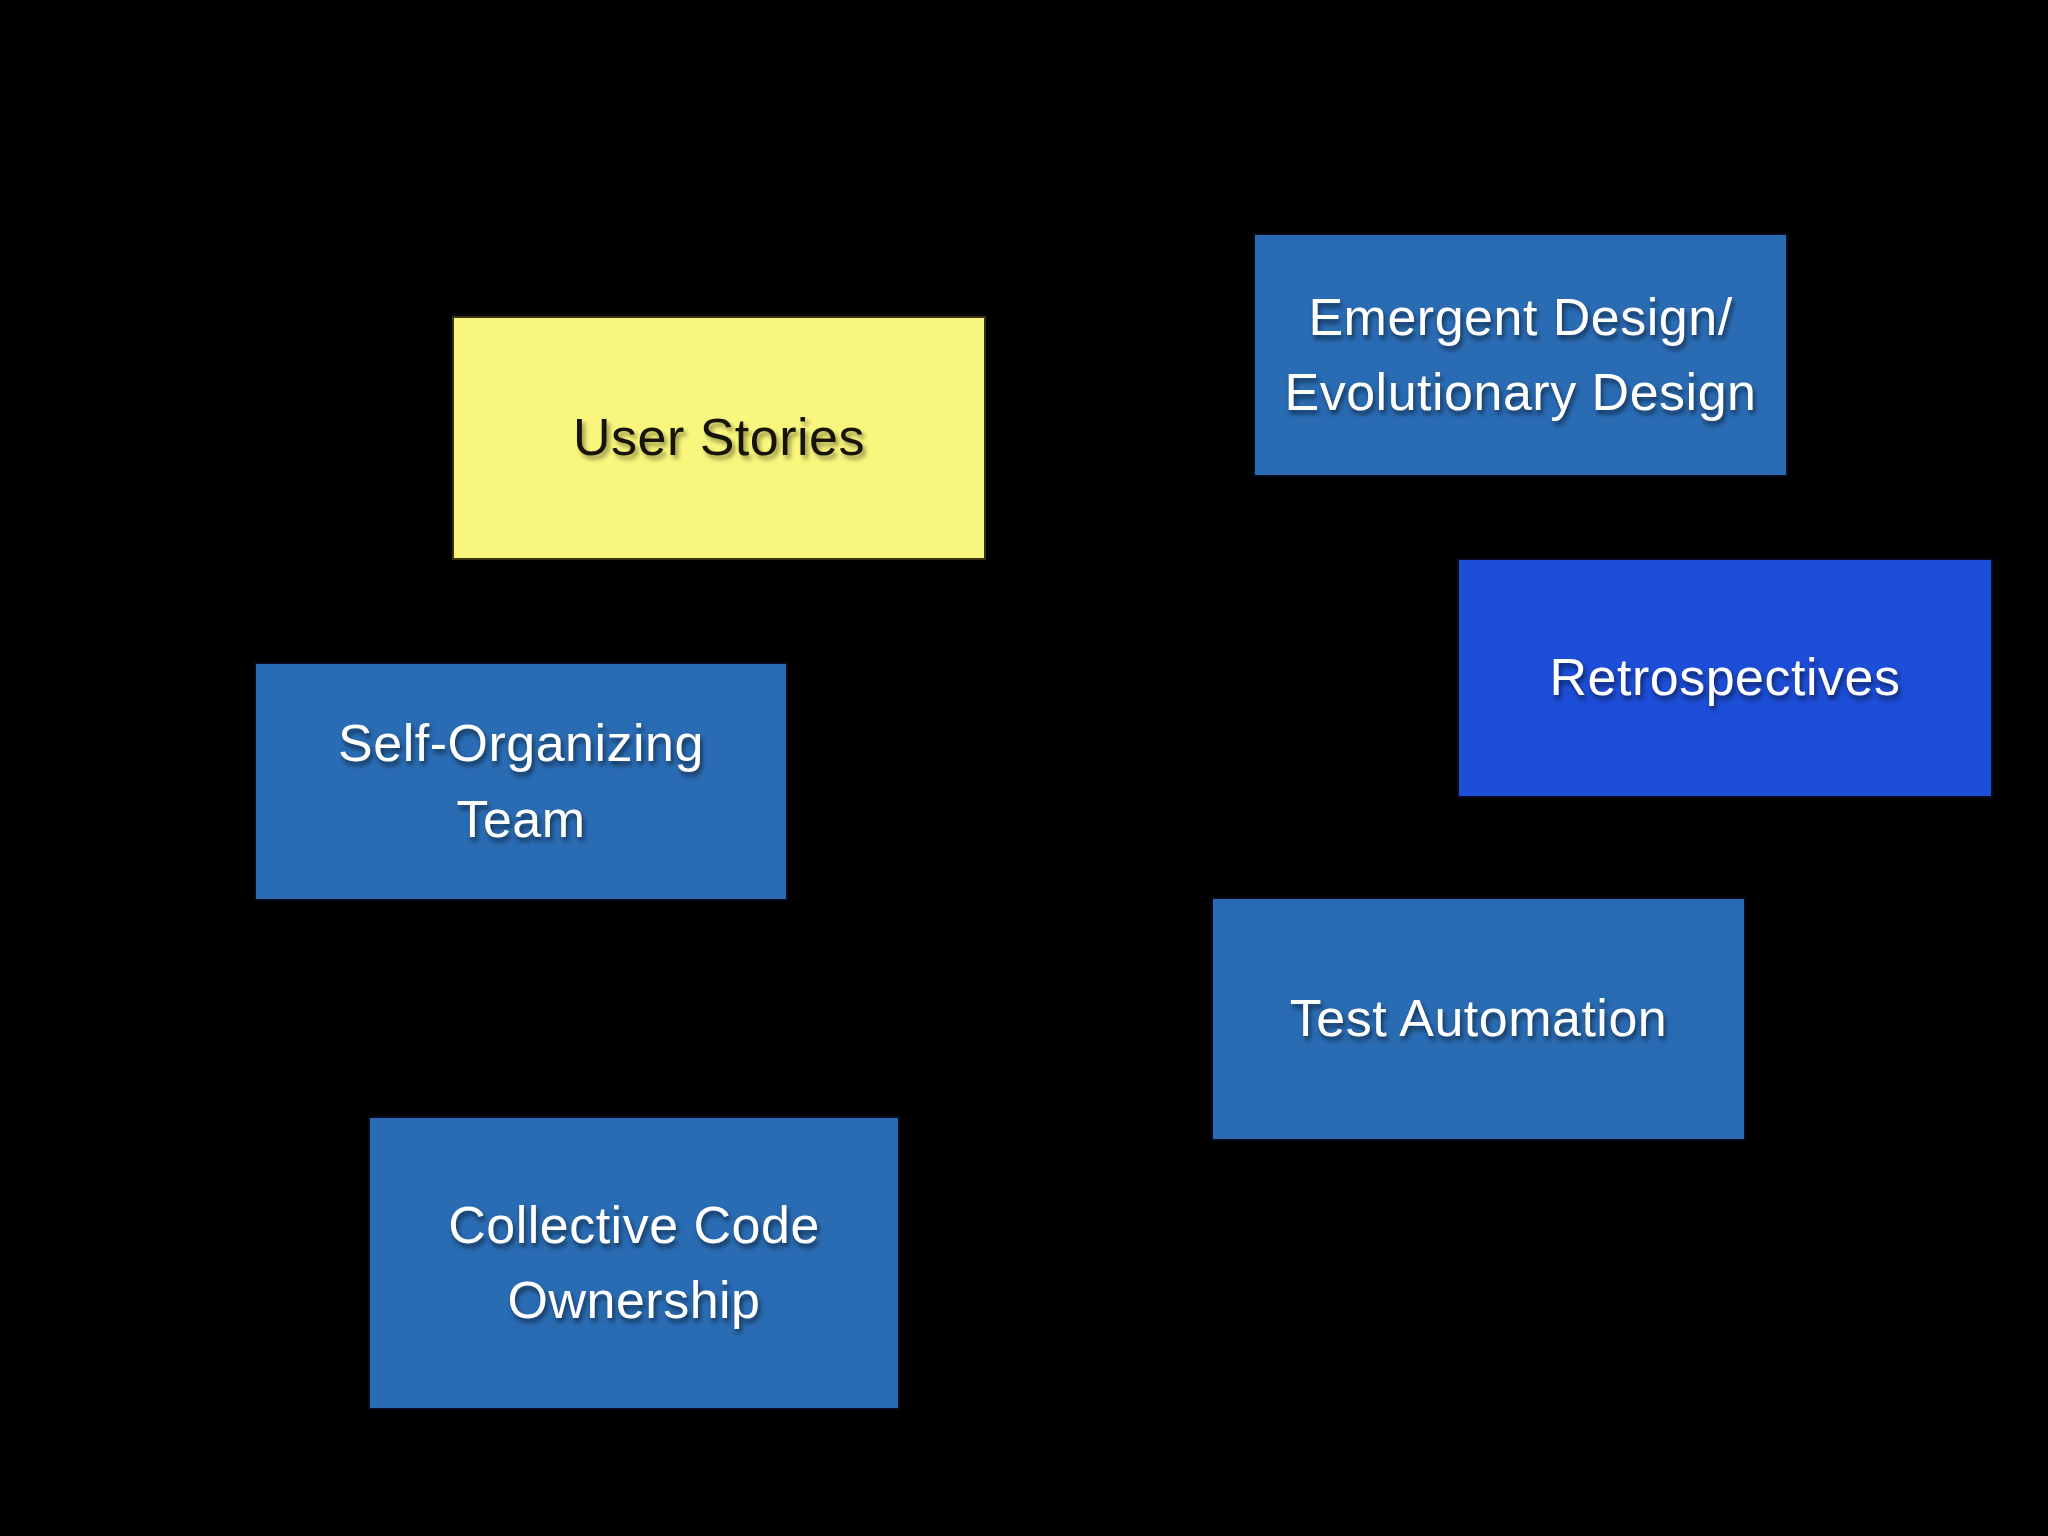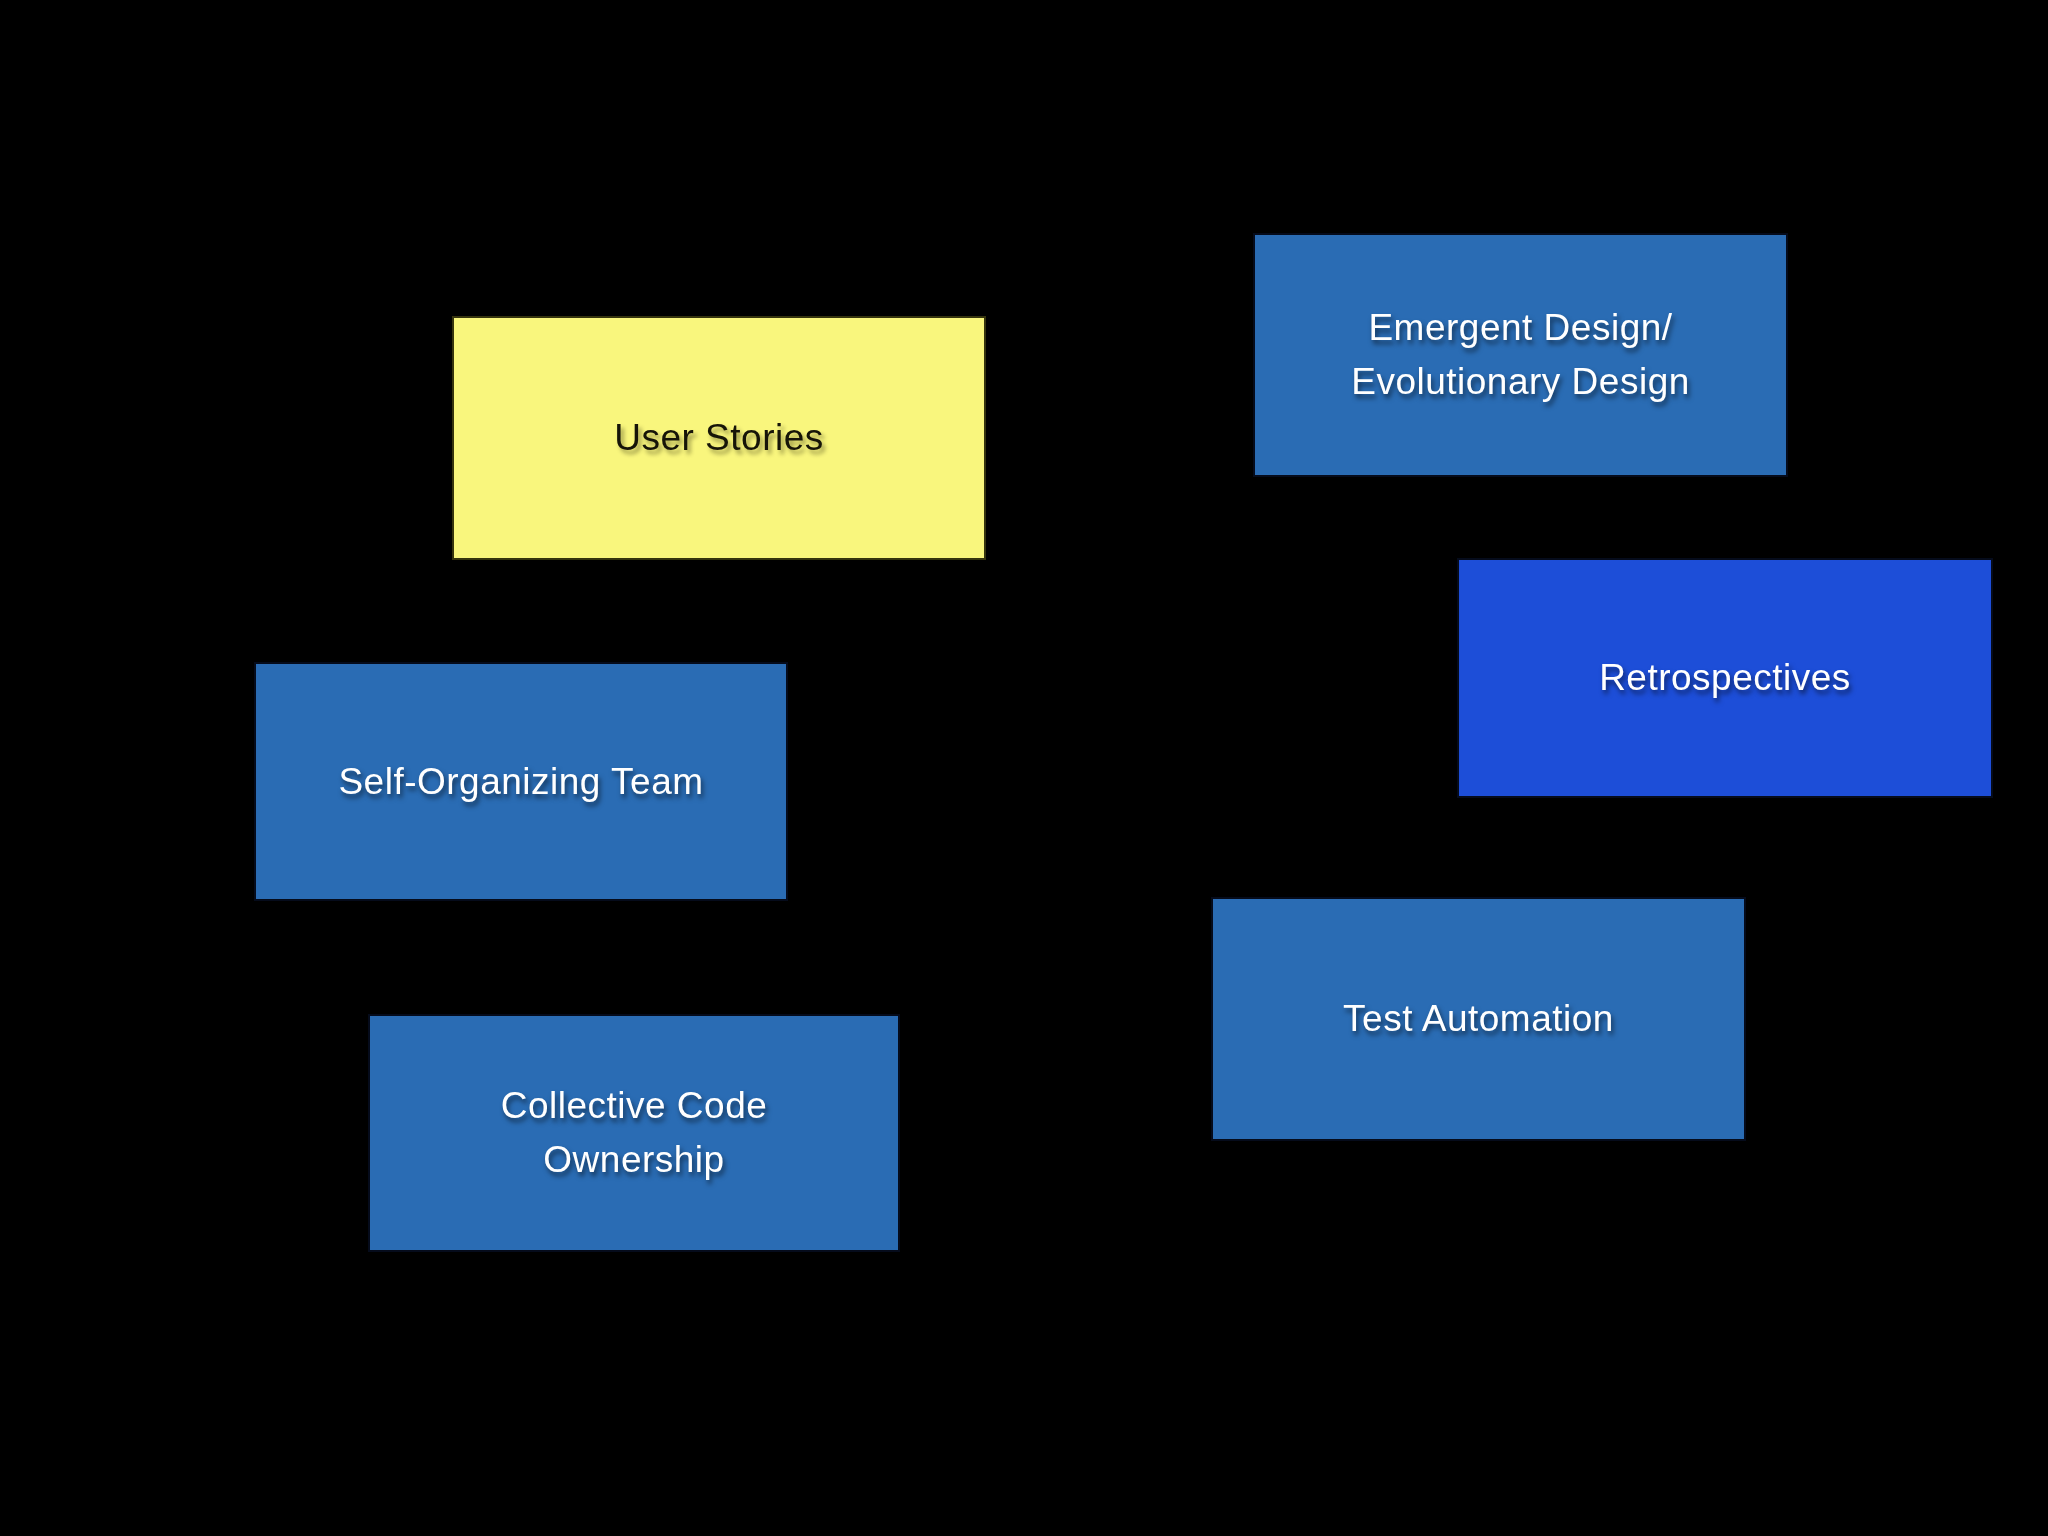--- a/index.html
+++ b/index.html
@@ -31,41 +31,41 @@
     box-shadow: 0 0 0 2px rgba(10, 20, 50, 0.55), 4px 6px 10px rgba(0, 0, 0, 0.8);
   }
   .box.yellow-box {
     box-shadow: 0 0 0 2px rgba(120, 115, 30, 0.45), 4px 6px 10px rgba(0, 0, 0, 0.8);
     margin-left: 40px;
   }
   .box-label {
     display: block;
     width: 100%;
     padding: 0 15px;
-    font-size: 37px;
+    font-size: 52px;
     line-height: 1.45;
     font-weight: 400;
     letter-spacing: 0.5px;
     white-space: pre-line;
   }
   .label-light {
     color: #ffffff;
     text-shadow: 2px 4px 5px rgba(0, 0, 0, 0.55);
   }
   .label-dark {
     color: #161408;
     text-shadow: 3px 4px 4px rgba(40, 38, 8, 0.45);
   }
   
   .pos-user-stories        { left: 414px;  top: 318px;  width: 530px; height: 240px; }
   .pos-emergent-design     { left: 1255px; top: 235px;  width: 531px; height: 240px; }
   .pos-retrospectives      { left: 1459px; top: 560px;  width: 532px; height: 236px; }
   .pos-self-organizing     { left: 256px;  top: 664px;  width: 530px; height: 235px; }
   .pos-test-automation     { left: 1213px; top: 899px;  width: 531px; height: 240px; align-items: center; }
-  .pos-collective-code     { left: 370px;  top: 1016px; width: 528px; height: 234px; }
+  .pos-collective-code     { left: 370px;  top: 1118px; width: 528px; height: 290px; }
 </style>
 </head>
 <body>
 
 <div class="slide">
 
   <div class="box yellow-box pos-user-stories" style="background-color: rgb(249, 246, 125);">
     <span class="box-label label-dark">User Stories</span>
   </div>
 

